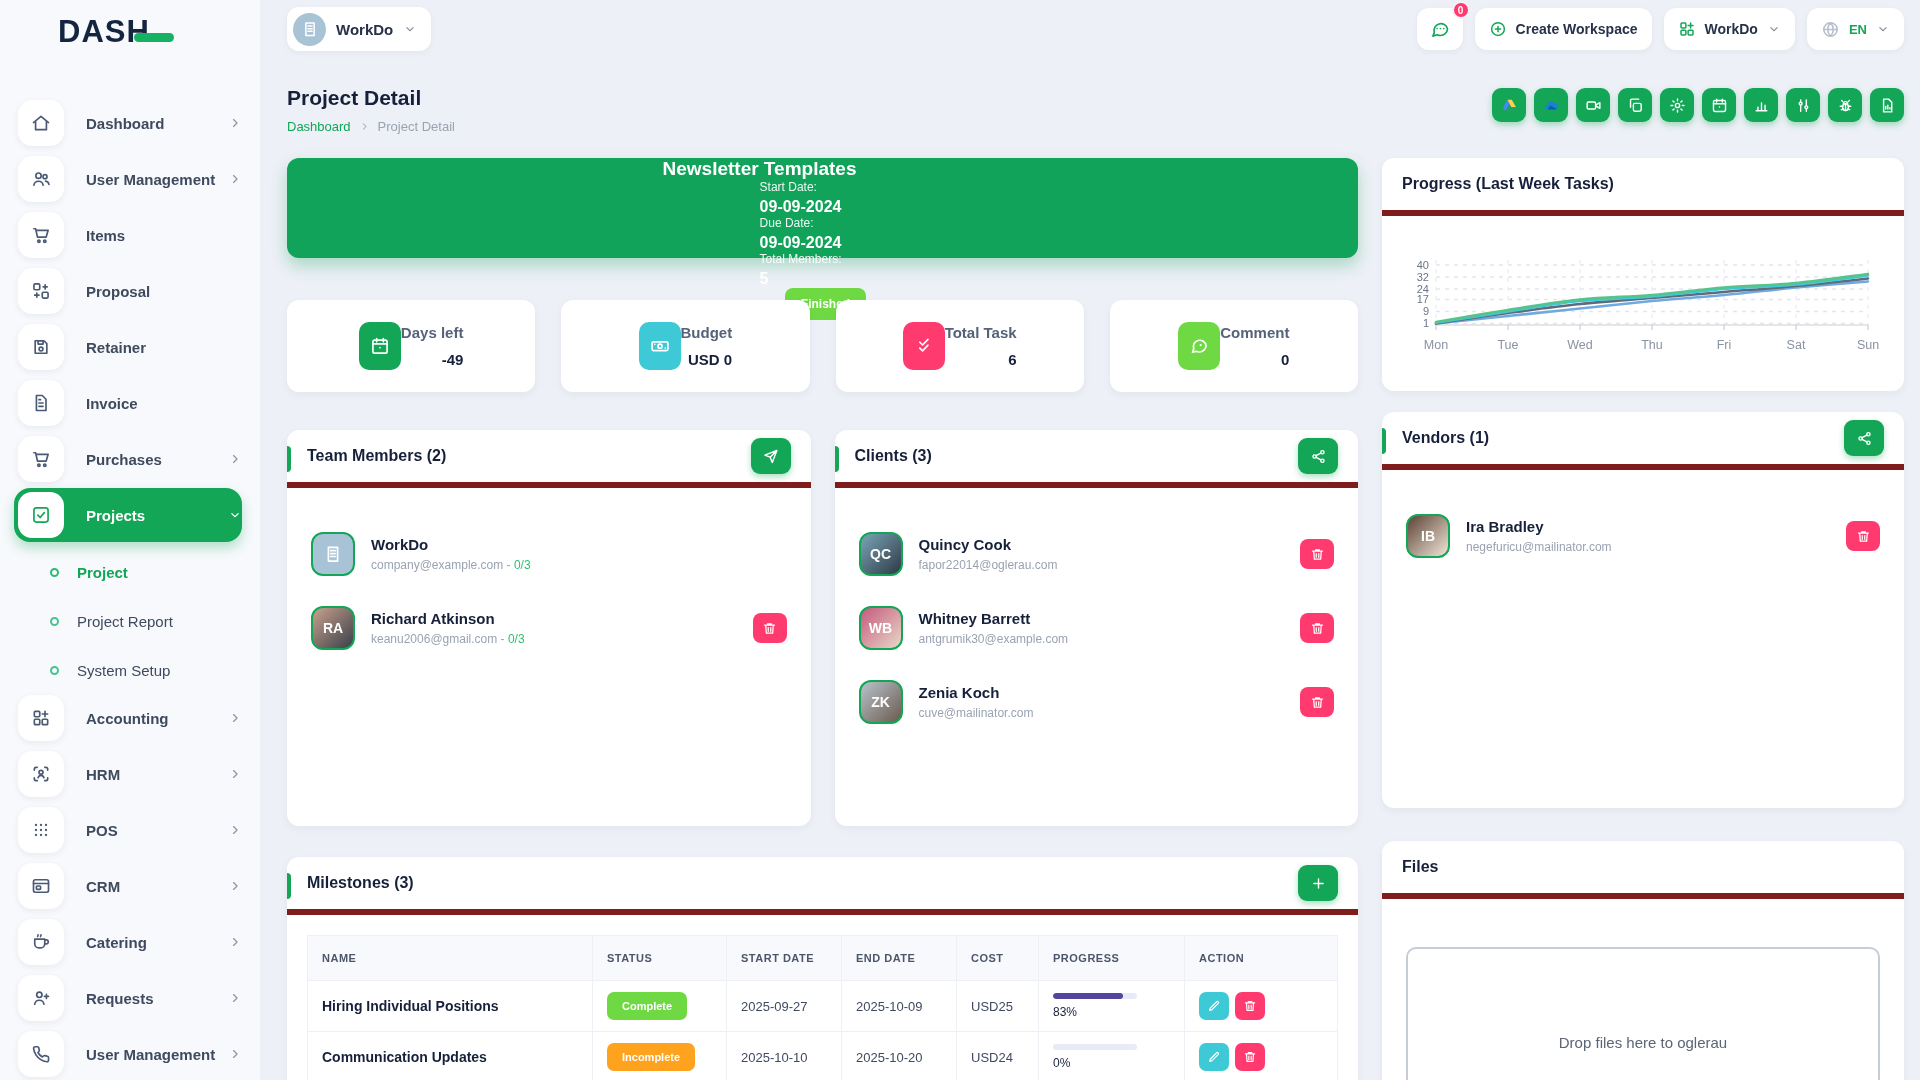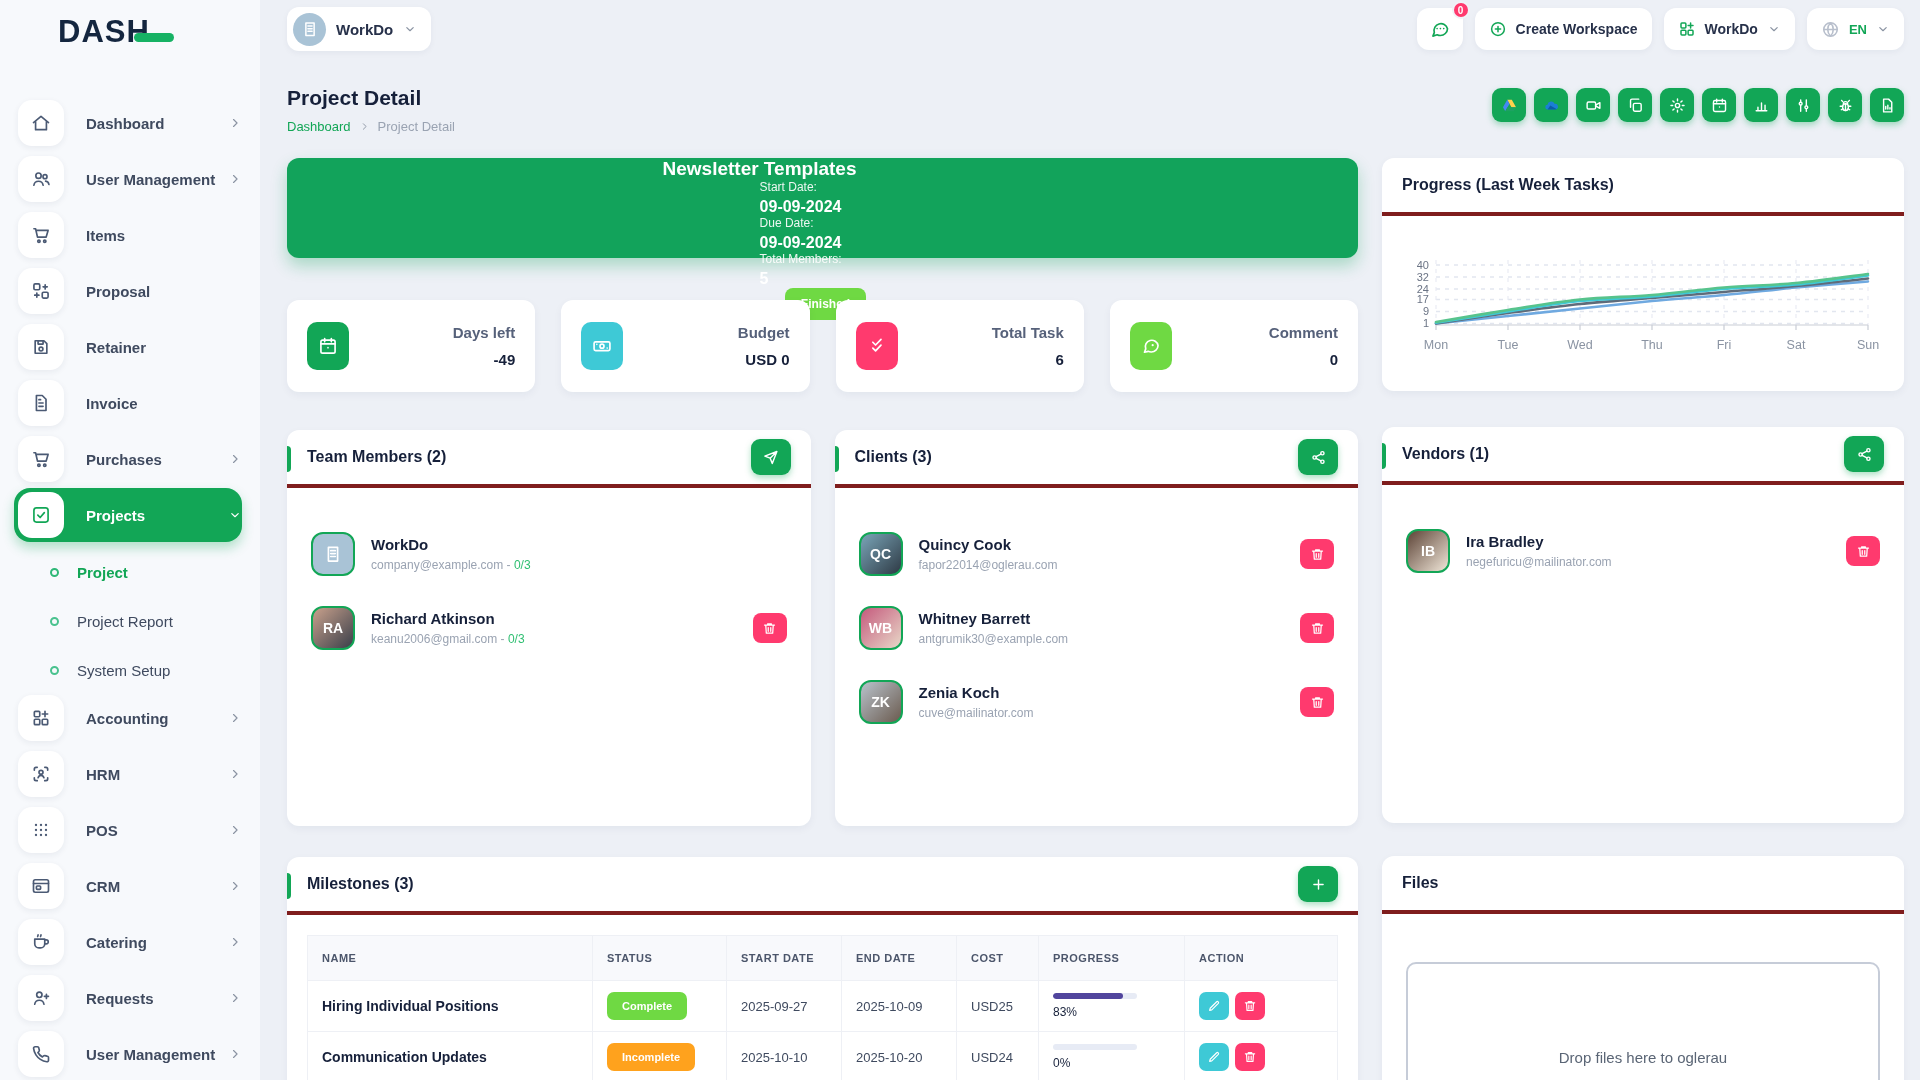--- a/index.html
+++ b/index.html
@@ -60,29 +60,29 @@
   .banner-title { font-size:19px; font-weight:700; width:320px; }
   .banner-field { margin-right:44px; }
   .banner-field .lb { font-size:12px; opacity:.92; }
   .banner-field .vl { font-size:16px; font-weight:700; margin-top:4px; }
   .banner-badge { background:#6fd943; border-radius:8px; padding:9px 16px; font-size:12px; font-weight:600; margin-left:6px; }
   .banner-actions { margin-left:auto; display:flex; gap:10px; }
   .banner-btn { width:36px; height:36px; background:#fff; border:none; border-radius:9px; color:#27314a; display:flex; align-items:center; justify-content:center; cursor:pointer; }
 
   
   .stats { display:flex; gap:26px; margin-top:42px; }
-  .stat-card { flex:1; background:#fff; border-radius:12px; padding:16px 20px; height:92px; display:flex; align-items:center; justify-content:space-between; box-shadow:0 3px 8px rgba(26,42,70,.05); }
+  .stat-card { flex:1; background:#fff; border-radius:12px; padding:16px 20px; height:92px; display:flex; align-items:center; justify-content:center; box-shadow:0 3px 8px rgba(26,42,70,.05); }
   .stat-icon { width:42px; height:48px; border-radius:10px; color:#fff; display:flex; align-items:center; justify-content:center; flex:none; }
   .stat-text { text-align:right; }
   .stat-label { font-size:15px; color:#56617a; font-weight:600; }
   .stat-value { font-size:15px; font-weight:700; color:#16203a; margin-top:10px; }
 
   
   .card { background:#fff; border-radius:12px; box-shadow:0 3px 8px rgba(26,42,70,.05); }
-  .card-head { height:58px; display:flex; align-items:center; padding:16px 20px; border-bottom:4px solid #7f1d1d; position:relative; }
+  .card-head { height:58px; display:flex; align-items:center; padding:16px 20px; border-bottom:6px solid #7f1d1d; position:relative; }
   .card.accent .card-head::before { content:""; position:absolute; left:0; top:16px; width:4px; height:26px; background:#12a656; border-radius:0 4px 4px 0; }
   .card-title { font-size:16px; font-weight:700; color:#16203a; }
   .card-action { margin-left:auto; width:40px; height:36px; border:none; border-radius:9px; background:#12a656; color:#fff; display:flex; align-items:center; justify-content:center; box-shadow:0 3px 6px rgba(18,166,86,.35); cursor:pointer; }
 
   .cards-row { display:flex; gap:24px; margin-top:38px; }
   .cards-row .card { flex:1; height:396px; }
   .people-body { padding:44px 24px 0; }
   .people-row { display:flex; align-items:center; margin-bottom:30px; }
   .avatar { width:44px; height:44px; border-radius:12px; border:2px solid #12a656; display:flex; align-items:center; justify-content:center; color:#fff; font-weight:700; font-size:14px; flex:none; }
   .avatar.logo-av { background:#a9c3d6; }
@@ -90,21 +90,21 @@
   .p-name { font-size:15px; font-weight:700; color:#16203a; }
   .p-email { font-size:12px; color:#9aa3b2; margin-top:5px; }
   .p-meta { color:#2fbf71; }
   .row-del { margin-left:auto; width:34px; height:30px; border:none; border-radius:8px; background:#ff3a6e; color:#fff; display:flex; align-items:center; justify-content:center; cursor:pointer; }
 
   
   .progress-card { height:233px; }
   .chart-body { padding:2px 18px 0; }
 
   
-  .vendors-card { height:396px; margin-top:36px; }
+  .vendors-card { height:396px; margin-top:21px; }
 
   
   .milestones-card { margin-top:31px; height:330px; }
   .ms-table { margin:20px; width:calc(100% - 40px); border-collapse:collapse; table-layout:fixed; border:1px solid #eef0f5; }
   .ms-table th { background:#f8f9fc; font-size:11px; letter-spacing:.5px; color:#4c566b; text-align:left; padding:16px 14px; font-weight:700; border-left:1px solid #eef0f5; }
   .ms-table td { padding:11px 14px; border-top:1px solid #eef0f5; border-left:1px solid #eef0f5; font-size:13px; color:#3f4a5f; vertical-align:middle; }
   .ms-table th:first-child, .ms-table td:first-child { border-left:none; }
   .ms-name { font-size:14px; font-weight:700; color:#16203a; }
   .status-badge { display:inline-block; padding:8px 15px; border-radius:7px; color:#fff; font-size:11px; font-weight:600; }
   .prog-track { width:84px; height:6px; background:#e7ebf5; border-radius:4px; overflow:hidden; }

